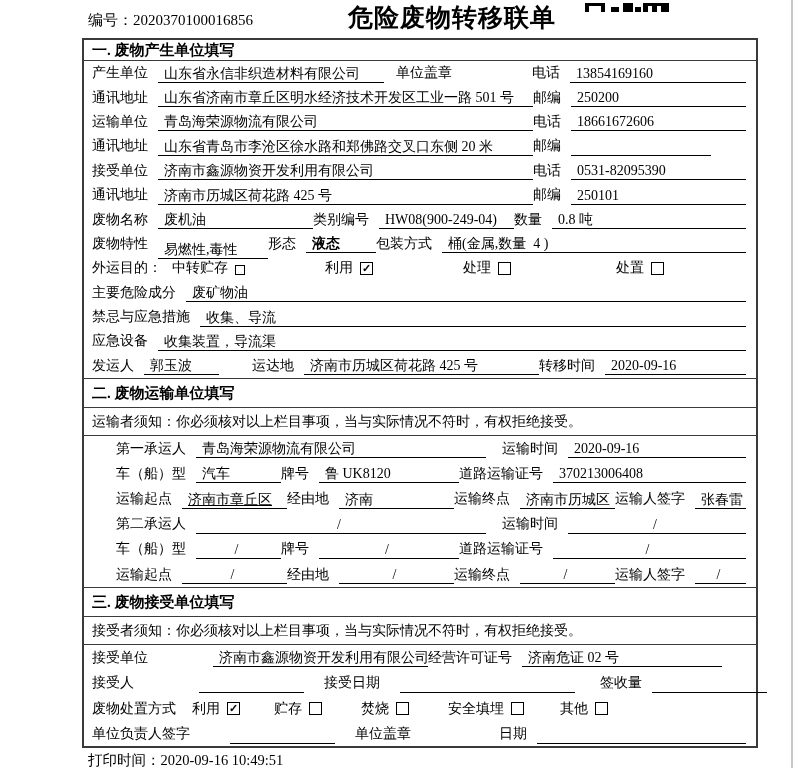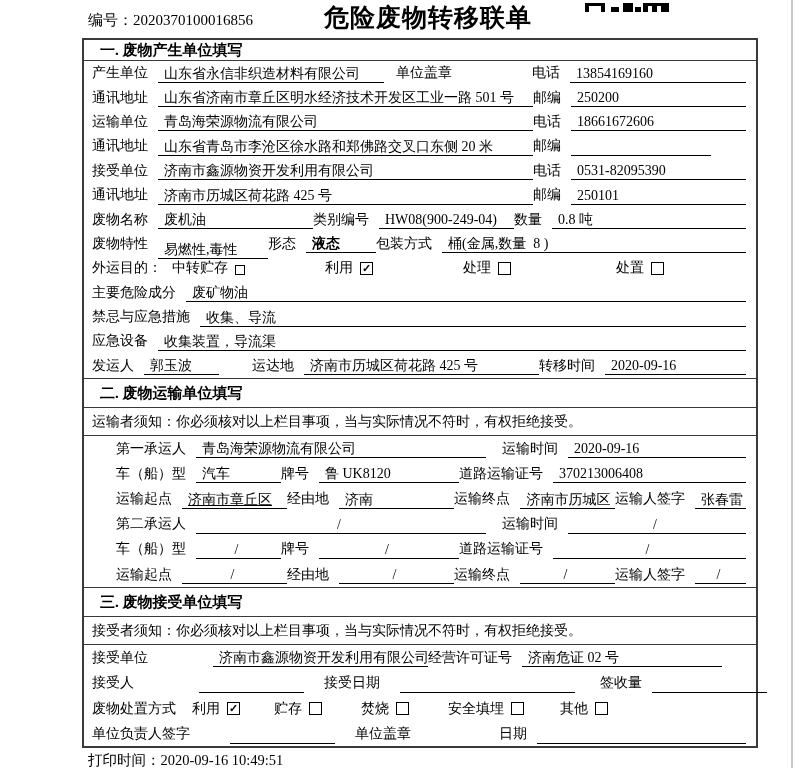--- a/index.html
+++ b/index.html
@@ -4,26 +4,26 @@
 <style>
   html,body{margin:0;padding:0;}
   body{
     width:796px;height:768px;position:relative;overflow:hidden;
     background:#ffffff;color:#000;
     font-family:"Liberation Serif","DejaVu Serif",serif;
     font-size:14px;
   }
   .page-edge{position:absolute;right:3px;top:0;width:2px;height:768px;background:#c9c9c9;}
   .serial{position:absolute;left:88px;top:11px;font-size:15px;white-space:pre;}
-  .title{position:absolute;left:324px;top:1px;font-size:25px;font-weight:bold;letter-spacing:1px;white-space:nowrap;}
+  .title{position:absolute;left:348px;top:1px;font-size:25px;font-weight:bold;letter-spacing:1px;white-space:nowrap;}
   .qr{position:absolute;left:585px;top:0;width:84px;height:9px;}
   .form{position:absolute;left:82px;top:38px;width:676px;height:710px;
         border:2px solid #3a3a3a;box-sizing:border-box;background:#fff;}
   .sec-header{font-weight:bold;font-size:15px;border-bottom:1.5px solid #3a3a3a;
-              display:flex;align-items:center;padding-left:16px;box-sizing:border-box;}
+              display:flex;align-items:center;padding-left:8px;box-sizing:border-box;}
   .sec-header.h20{height:21px;}
   .sec-header.h28{height:30px;border-top:1.5px solid #3a3a3a;}
   .sec-note{border-bottom:1.5px solid #3a3a3a;height:28px;display:flex;align-items:center;
             padding-left:8px;box-sizing:border-box;white-space:pre;}
   .frow{display:flex;align-items:center;padding:0 10px 0 8px;box-sizing:border-box;}
   .frow.h1{height:24.4px;}
   .frow.h2{height:25.2px;margin-left:24px;}
   .frow.h3{height:25.5px;}
   .lbl{white-space:pre;margin-right:10px;flex:0 0 auto;}
   .val{border-bottom:1px solid #000;white-space:pre;padding:0 4px 0 6px;
@@ -105,21 +105,21 @@
       <span class="val" style="width: 135px;">HW08(900-249-04)</span>
       <span class="lbl">数量</span>
       <span class="val fx">0.8 吨</span>
     </div>
     <div class="frow h1">
       <span class="lbl">废物特性</span>
       <span class="val" style="width: 110px; margin-top: 12px;">易燃性,毒性</span>
       <span class="lbl">形态</span>
       <span class="val" style="width: 70px; font-weight: bold;">液态</span>
       <span class="lbl">包装方式</span>
-      <span class="val fx">桶(金属,数量  8 )</span>
+      <span class="val fx">桶(金属,数量  4 )</span>
     </div>
     <div class="frow h1">
       <span class="lbl">外运目的：</span>
       <span class="chk"><span>中转贮存</span><span class="box small"></span></span>
       <span class="gap" style="width: 80px;"></span>
       <span class="chk"><span>利用</span><span class="box">✓</span></span>
       <span class="gap" style="width: 90px;"></span>
       <span class="chk"><span>处理</span><span class="box"></span></span>
       <span class="gap" style="width: 105px;"></span>
       <span class="chk"><span>处置</span><span class="box"></span></span>
@@ -161,21 +161,21 @@
       <span class="val" style="width: 140px;">鲁 UK8120</span>
       <span class="lbl">道路运输证号</span>
       <span class="val fx">370213006408</span>
     </div>
     <div class="frow h2">
       <span class="lbl">运输起点</span>
       <span class="val" style="width: 105px; text-decoration: underline;">济南市章丘区</span>
       <span class="lbl">经由地</span>
       <span class="val" style="width: 115px;">济南</span>
       <span class="lbl">运输终点</span>
-      <span class="val" style="width: 95px; text-align: center;">济南市历城区</span>
+      <span class="val" style="width: 95px;">济南市历城区</span>
       <span class="lbl">运输人签字</span>
       <span class="val fx">张春雷</span>
     </div>
     <div class="frow h2">
       <span class="lbl">第二承运人</span>
       <span class="val c" style="width: 290px;">/</span>
       <span class="gap" style="width: 16px;"></span>
       <span class="lbl">运输时间</span>
       <span class="val fx c">/</span>
     </div>

